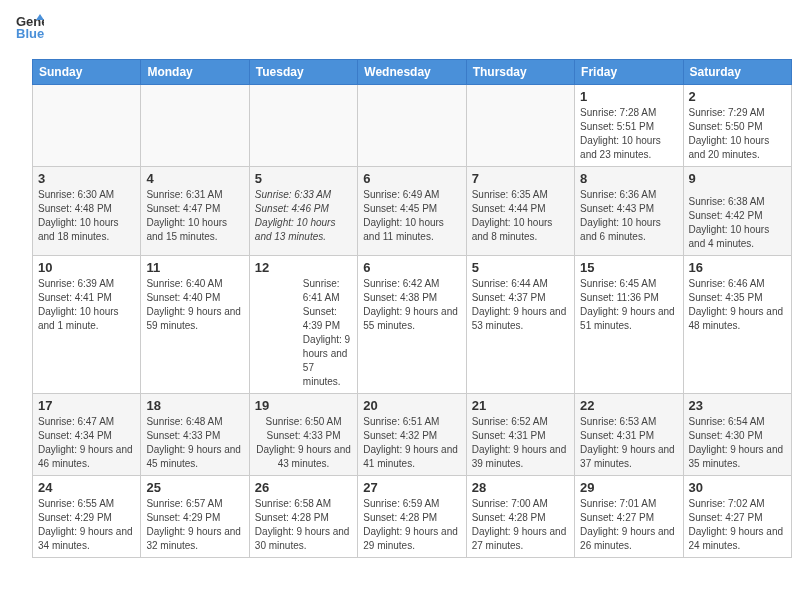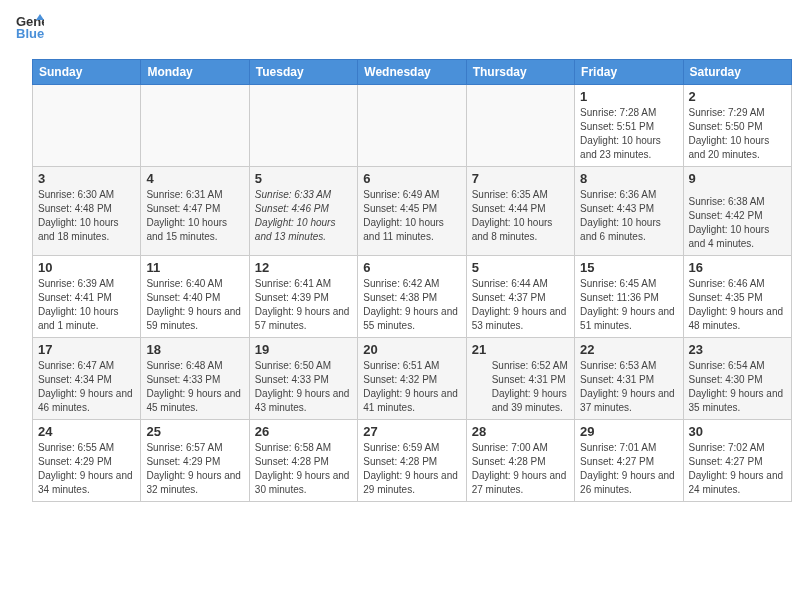--- a/index.html
+++ b/index.html
@@ -129,21 +129,21 @@
 Daylight: 10 hours and 1 minute.</div>
           </td>
           <td>
             <span class="day-num">11</span>
             <div class="day-info" style="white-space: pre-line;">Sunrise: 6:40 AM
 Sunset: 4:40 PM
 Daylight: 9 hours and 59 minutes.</div>
           </td>
           <td>
             <span class="day-num">12</span>
-            <div class="day-info" style="white-space: pre-line;">Sunrise: 6:41 AM
+            <div class="day-info" style="white-space: pre-line; margin-left: 48px;">Sunrise: 6:41 AM
 Sunset: 4:39 PM
 Daylight: 9 hours and 57 minutes.</div>
           </td>
           <td>
             <span class="day-num">6</span>
             <div class="day-info" style="white-space: pre-line;">Sunrise: 6:42 AM
 Sunset: 4:38 PM
 Daylight: 9 hours and 55 minutes.</div>
           </td>
           <td>
@@ -173,33 +173,33 @@
 Daylight: 9 hours and 46 minutes.</div>
           </td>
           <td>
             <span class="day-num">18</span>
             <div class="day-info" style="white-space: pre-line;">Sunrise: 6:48 AM
 Sunset: 4:33 PM
 Daylight: 9 hours and 45 minutes.</div>
           </td>
           <td>
             <span class="day-num">19</span>
-            <div class="day-info" style="white-space: pre-line;">Sunrise: 6:50 AM
+            <div class="day-info" style="white-space: pre-line; text-align: center;">Sunrise: 6:50 AM
 Sunset: 4:33 PM
 Daylight: 9 hours and 43 minutes.</div>
           </td>
           <td>
             <span class="day-num">20</span>
             <div class="day-info" style="white-space: pre-line;">Sunrise: 6:51 AM
 Sunset: 4:32 PM
 Daylight: 9 hours and 41 minutes.</div>
           </td>
           <td>
             <span class="day-num">21</span>
-            <div class="day-info" style="white-space: pre-line; margin-left: 20px;">Sunrise: 6:52 AM
+            <div class="day-info" style="white-space: pre-line;">Sunrise: 6:52 AM
 Sunset: 4:31 PM
 Daylight: 9 hours and 39 minutes.</div>
           </td>
           <td>
             <span class="day-num">22</span>
             <div class="day-info" style="white-space: pre-line;">Sunrise: 6:53 AM
 Sunset: 4:31 PM
 Daylight: 9 hours and 37 minutes.</div>
           </td>
           <td>

